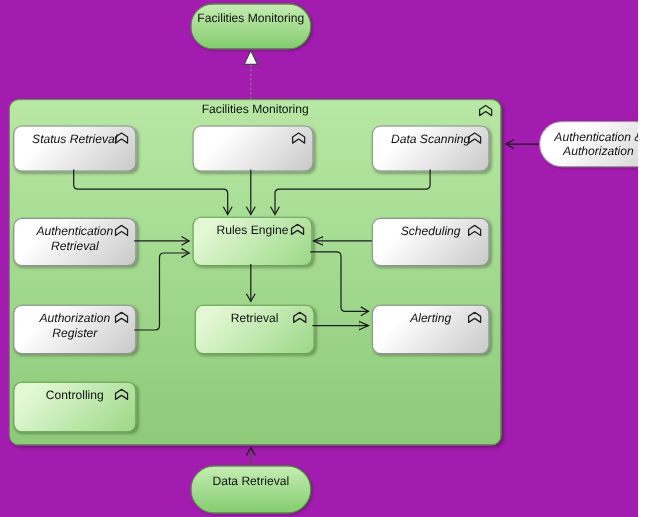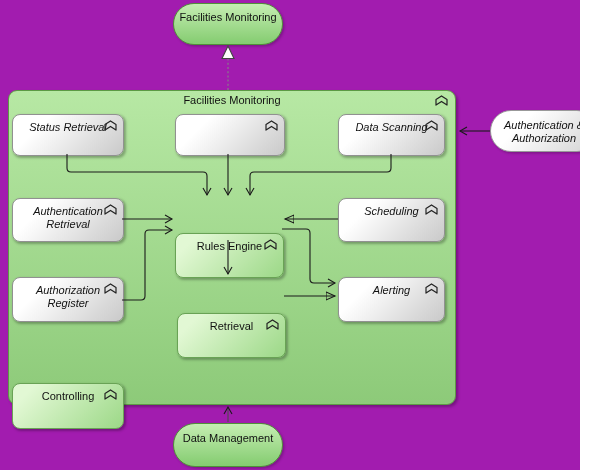--- a/index.html
+++ b/index.html
@@ -15,21 +15,21 @@
     box-shadow:2px 2px 3px rgba(0,0,0,.28);
   }
   .ctitle { text-align:center; padding-top:3px; font-size:11px; color:#111; }
   
   .node {
     position:absolute; border-radius:8px; font-size:11px; line-height:12.5px;
     text-align:center; box-shadow:1.5px 1.5px 2.5px rgba(0,0,0,.28);
   }
   .node .nlabel { display:block; padding:6px 16px 0 16px; }
   .gray  { background:linear-gradient(135deg,#ffffff 25%,#c9c9c9); border:1px solid #919191; font-style:italic; }
-  .green { background:linear-gradient(135deg,#e2f8d4 15%,#9cd887); border:1px solid #69a355;margin-top:36px; }
+  .green { background:linear-gradient(135deg,#e2f8d4 15%,#9cd887); border:1px solid #69a355; }
   
   .fn-icon { position:absolute; top:5px; right:6px; width:13px; height:11px; }
   .fn-icon path { fill:none; stroke:#222; stroke-width:1.3; stroke-linejoin:round; }
   
   .stadium {
     position:absolute; font-size:11px; line-height:12.5px; text-align:center;
     border-radius:22px;
   }
   .stadium-green {
     background:linear-gradient(#c5edb2, #84cc70);
@@ -123,21 +123,21 @@
     <svg class="fn-icon" viewBox="0 0 14 12">
         <path d="M1,11 L1,5 L7,1 L13,5 L13,11 L7,7 Z"></path>
       </svg>
   </div>
 
   <div class="stadium stadium-gray" style="left:490px;top:110px;width:108px;height:42px;padding-top:8px;box-sizing:border-box">
     <span>Authentication &amp; Authorization</span>
   </div>
 
   <div class="stadium stadium-green" style="left:173px;top:423px;width:110px;height:44px;padding-top:8px;box-sizing:border-box">
-    <span>Data Management</span>
+    <span>Data Retrieval</span>
   </div>
 
   <svg class="edges" viewBox="0 0 600 470">
     <defs>
       <marker id="mOpen" markerWidth="12" markerHeight="12" refX="8" refY="5" orient="auto" markerUnits="userSpaceOnUse">
         <path d="M1,1 L8,5 L1,9" fill="none" stroke="#1a1a1a" stroke-width="1.2"></path>
       </marker>
       <marker id="mOpenGray" markerWidth="12" markerHeight="12" refX="8" refY="5" orient="auto" markerUnits="userSpaceOnUse">
         <path d="M1,1 L8,5 L1,9" fill="none" stroke="#4d4d4d" stroke-width="1.2"></path>
       </marker>

